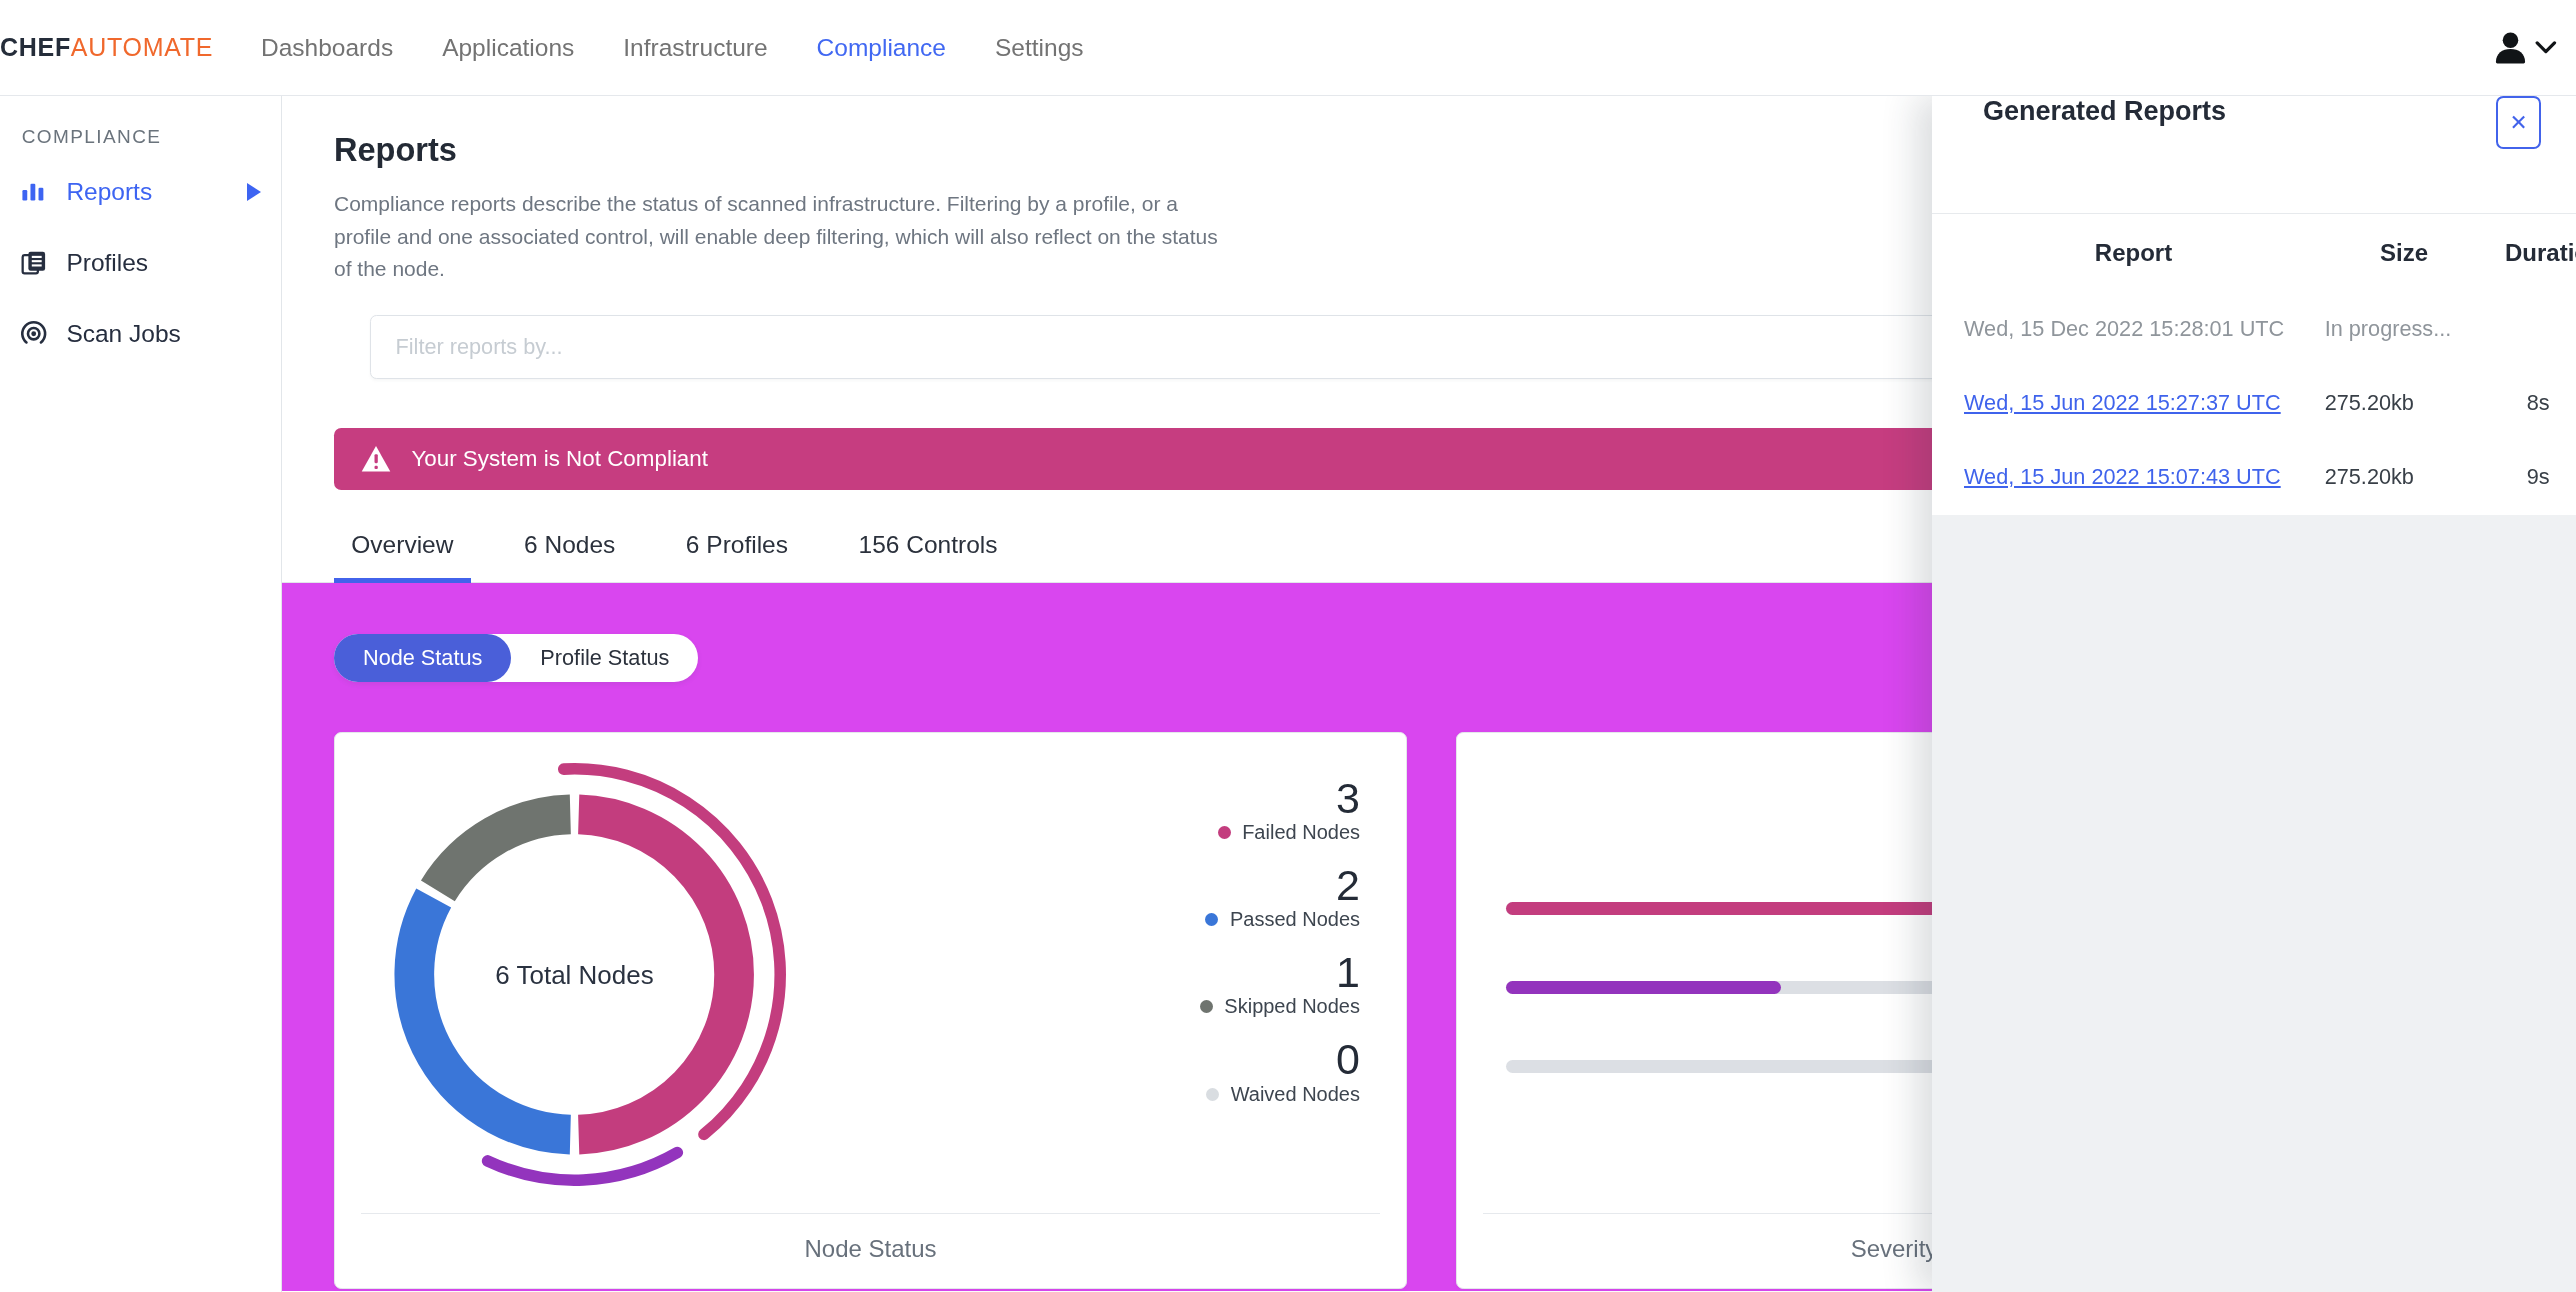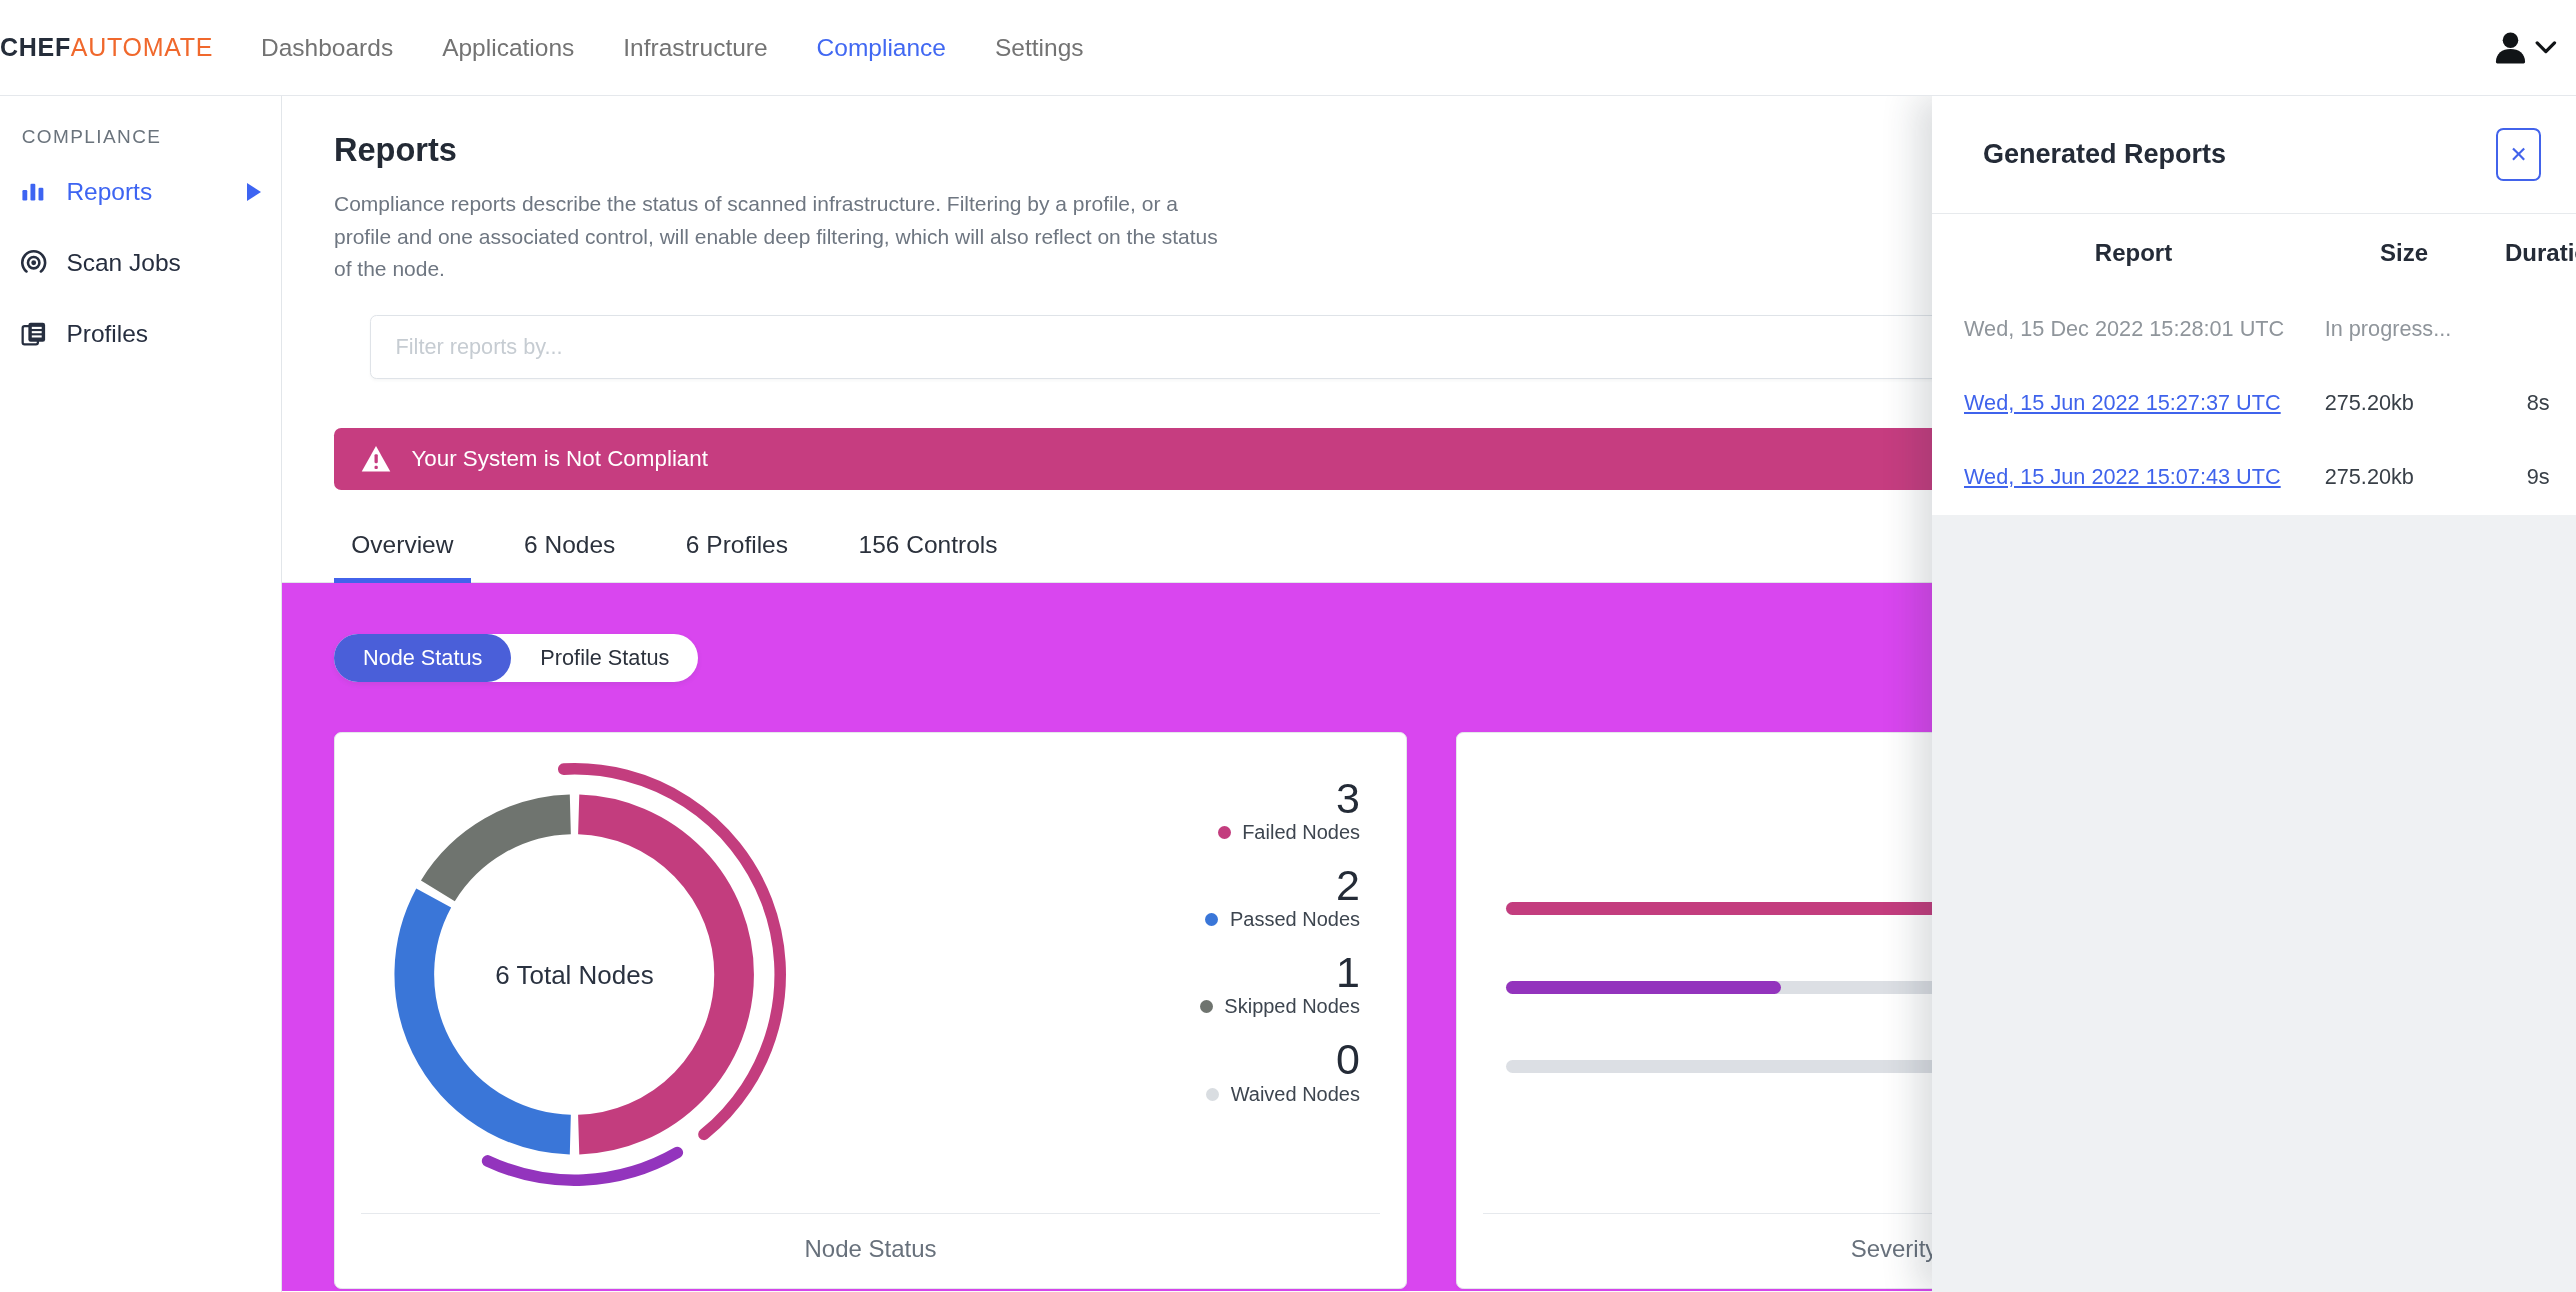--- a/index.html
+++ b/index.html
@@ -68,21 +68,21 @@
   .legend-label { font-size:20px; color:#3d454f; }
 
   .sev-bars { position:absolute; left:49px; right:49px; top:169px; }
   .sev-row { position:relative; height:13px; border-radius:6.5px; background:#dcdfe4; margin-bottom:66px; }
   .sev-row .fill { position:absolute; left:0; top:0; bottom:0; border-radius:6.5px; }
 
   
   .panel { position:absolute; left:1932px; top:96px; width:644px; height:1196px;
     background:#eff1f3; box-shadow:-16px 0 33px rgba(40,50,60,.16); z-index:20; }
   .panel-white { height:419px; background:#ffffff; }
-  .panel-header { height:118px; display:flex; align-items:center; justify-content:space-between;
+  .panel-header { height:118px; display:flex; align-items:flex-start; justify-content:space-between;
     padding:0 35px 0 51px; border-bottom:1.4px solid #e7eaed; }
   .panel-title { font-size:27px; font-weight:600; color:#242b37; }
   .panel-close { width:45px; height:53px; border:2.2px solid #4263eb; border-radius:7.2px;
     background:#ffffff; color:#4263eb; font-size:21.7px; display:flex; align-items:center;
     justify-content:center; cursor:pointer; }
   .rpt-table { padding:0 19px 0 32px; }
   .rpt-hrow, .rpt-row { display:grid; grid-template-columns:339px 202px auto; align-items:center; }
   .rpt-hrow { height:78px; font-size:24px; font-weight:700; color:#242b37; }
   .rpt-hrow .c1 { text-align:center; }
   .rpt-hrow .c2 { text-align:center; }
@@ -127,36 +127,36 @@
       <rect x="3" y="15" width="6" height="13" rx="1.5" fill="#3d64f2"></rect>
       <rect x="13" y="7" width="6" height="21" rx="1.5" fill="#3d64f2"></rect>
       <rect x="23" y="12" width="6" height="16" rx="1.5" fill="#3d64f2"></rect>
     </svg>
     <span>Reports</span>
     <span class="arrow"></span>
   </div>
 
   <div class="sidebar-item">
     <svg class="icon-svg" width="27.4" height="27.4" viewBox="0 0 36 36">
-      <path d="M 8.5 29.5 A 15 15 0 1 1 27.5 29.5" fill="none" stroke="#262e3f" stroke-width="3.4" stroke-linecap="round"></path>
-      <circle cx="18" cy="18" r="7.5" fill="none" stroke="#262e3f" stroke-width="3.4"></circle>
-      <circle cx="18" cy="18" r="3.2" fill="#262e3f"></circle>
-    </svg>
-    <span>Scan Jobs</span>
-  </div>
-
-  <div class="sidebar-item">
-    <svg class="icon-svg" width="27.4" height="27.4" viewBox="0 0 36 36">
       <rect x="3.5" y="8" width="20" height="24" rx="2.5" fill="none" stroke="#262e3f" stroke-width="3"></rect>
       <rect x="11" y="3.5" width="22" height="25" rx="3" fill="#262e3f"></rect>
       <rect x="15.5" y="9" width="13" height="2.8" fill="#ffffff"></rect>
       <rect x="15.5" y="14.6" width="13" height="2.8" fill="#ffffff"></rect>
       <rect x="15.5" y="20.2" width="13" height="2.8" fill="#ffffff"></rect>
     </svg>
     <span>Profiles</span>
+  </div>
+
+  <div class="sidebar-item">
+    <svg class="icon-svg" width="27.4" height="27.4" viewBox="0 0 36 36">
+      <path d="M 8.5 29.5 A 15 15 0 1 1 27.5 29.5" fill="none" stroke="#262e3f" stroke-width="3.4" stroke-linecap="round"></path>
+      <circle cx="18" cy="18" r="7.5" fill="none" stroke="#262e3f" stroke-width="3.4"></circle>
+      <circle cx="18" cy="18" r="3.2" fill="#262e3f"></circle>
+    </svg>
+    <span>Scan Jobs</span>
   </div>
 </aside>
 
 <main class="main">
   <section class="content-top">
     <h1 class="page-title">Reports</h1>
     <p class="page-desc">Compliance reports describe the status of scanned infrastructure. Filtering by a profile, or a profile and one associated control, will enable deep filtering, which will also reflect on the status of the node.</p>
     <input class="filter-input" type="text" placeholder="Filter reports by..." style="">
     <div class="alert-banner">
       <svg class="icon-svg" width="30" height="27.4" viewBox="0 0 40 36">

